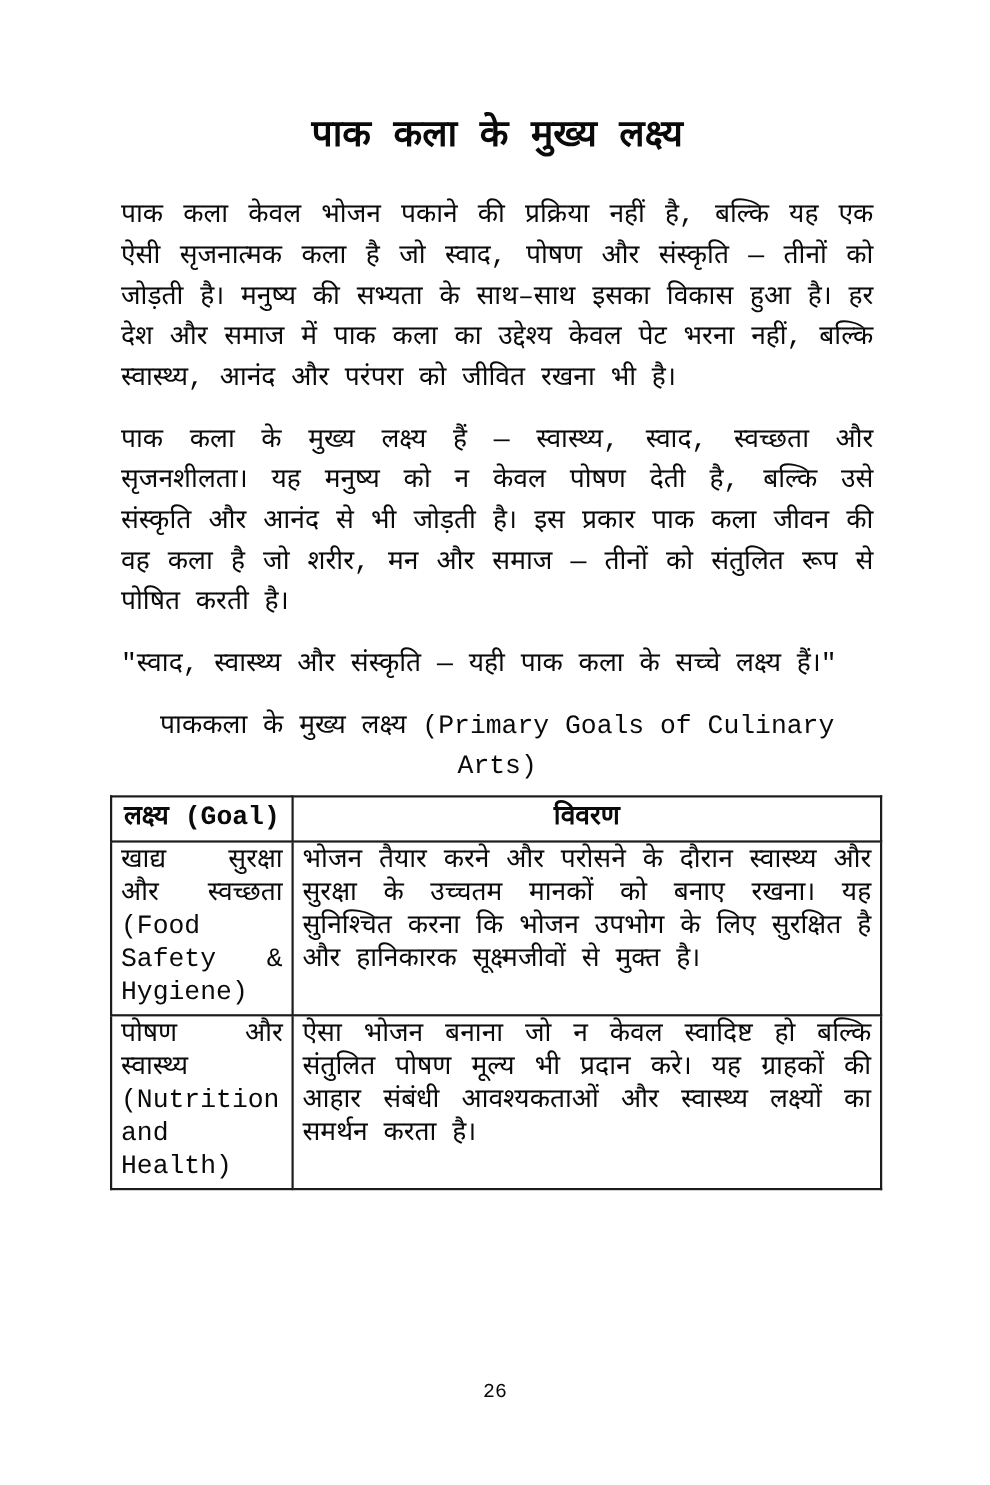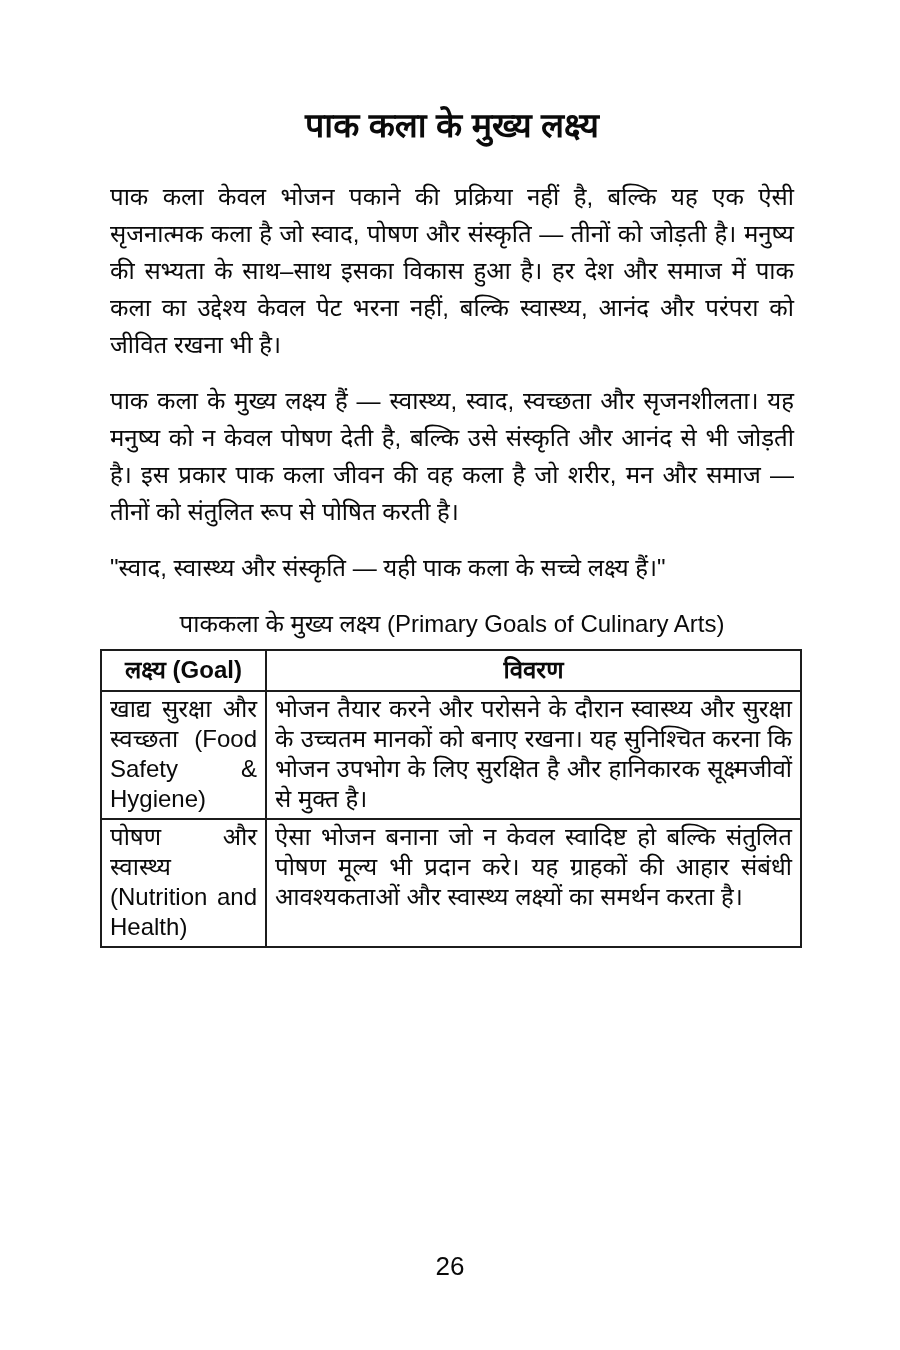--- a/index.html
+++ b/index.html
@@ -6,21 +6,21 @@
     margin: 0;
     padding: 0;
     background: #ffffff;
   }
   .page {
     position: relative;
     width: 900px;
     height: 1350px;
     background: #ffffff;
     color: #0a0a0a;
-    font-family: Liberation Sans, sans-serif;
+    font-family: Liberation Mono, monospace;
     overflow: hidden;
   }
   .content {
     position: absolute;
     left: 110px;
     top: 0;
     width: 684px;
   }
   .doc-title {
     margin: 100px 0 0 0;
@@ -81,21 +81,21 @@
   .desc-cell {
     text-align: justify;
     margin-top: 12px;
   }
   .page-number {
     position: absolute;
     top: 1250px;
     left: 0;
     width: 100%;
     text-align: center;
-    font-size: 26px;
+    font-size: 18px;
     line-height: 32px;
   }
 </style>
 </head>
 <body>
 
 <div class="page">
   <div class="content">
 
     <h1 class="doc-title">पाक कला के मुख्य लक्ष्य</h1>

